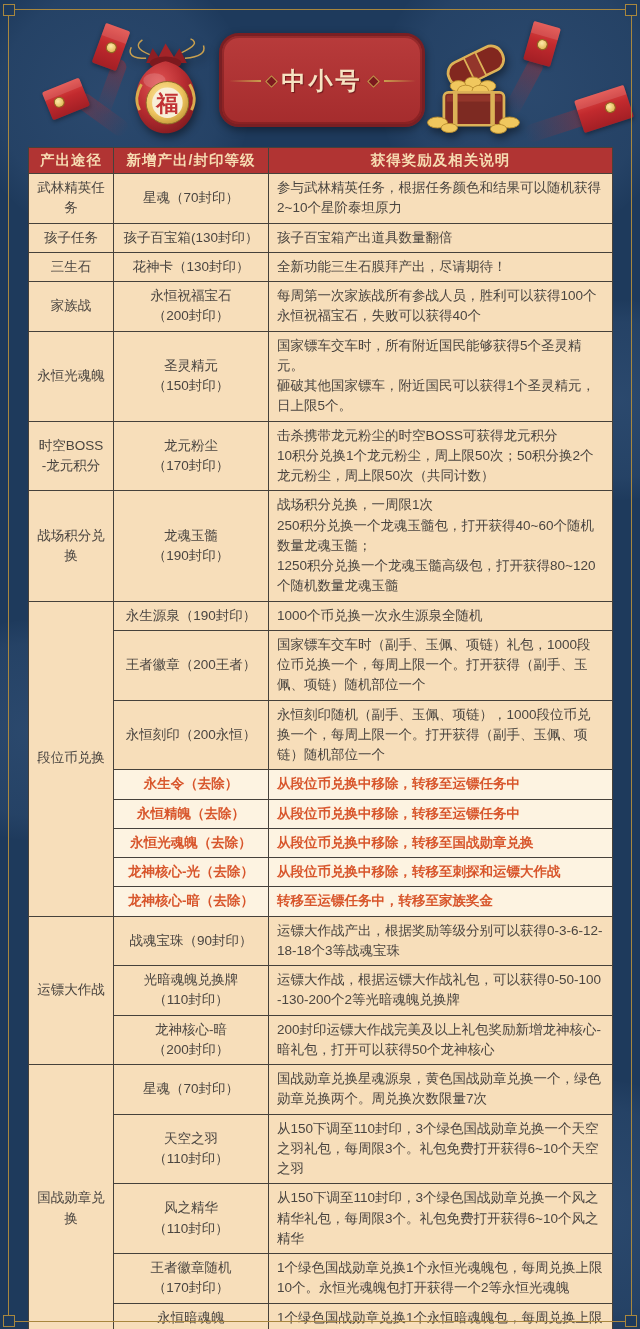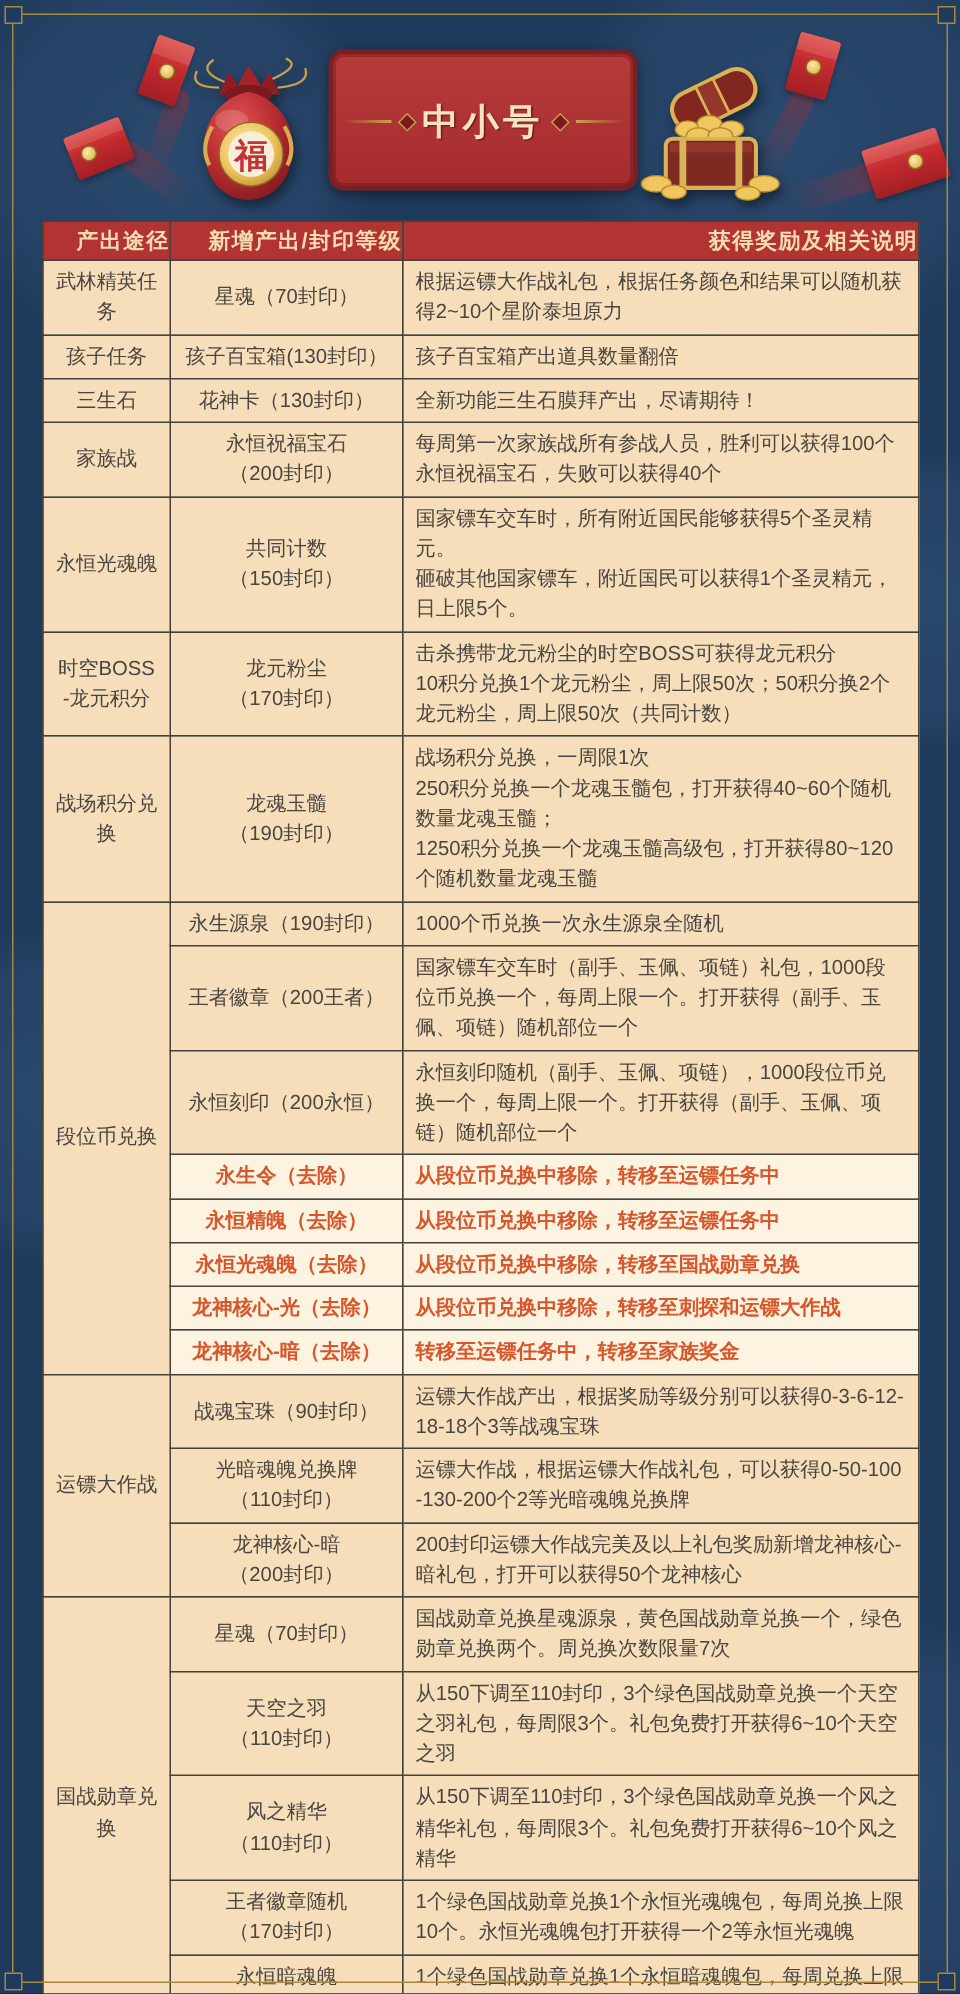--- a/index.html
+++ b/index.html
@@ -17,21 +17,21 @@
     background:radial-gradient(circle, rgba(110,150,200,0.16) 0%, rgba(110,150,200,0.09) 55%, rgba(110,150,200,0) 72%);}
   .frame{position:absolute;left:8px;top:9px;right:8px;bottom:7px;border:1px solid var(--frame-gold);pointer-events:none;}
   .corner{position:absolute;width:10px;height:10px;border:1px solid var(--frame-gold);background:var(--background);}
   .corner.tl{left:-6px;top:-6px;} .corner.tr{right:-6px;top:-6px;}
   .corner.bl{left:-6px;bottom:-6px;} .corner.br{right:-6px;bottom:-6px;}
 
   
   .hero{position:absolute;left:0;top:0;width:640px;height:150px;}
   .badge{position:absolute;left:219px;top:33px;width:200px;height:88px;
     background:linear-gradient(180deg,#b83b3b,#a52c2d);
-    border:3px solid var(--badge-border);border-radius:10px;
+    border:3px solid var(--badge-border);border-radius:20px;
     box-shadow:inset 0 0 0 2px rgba(90,15,18,0.35), 0 3px 8px rgba(0,0,0,0.4);
     display:flex;flex-direction:column;align-items:center;justify-content:center;}
   .badge-row1{display:flex;align-items:center;justify-content:center;gap:6px;margin-top:2px;}
   .orn-line{width:32px;height:2px;}
   .orn-line.l{background:linear-gradient(90deg,rgba(201,160,78,0),var(--gold));}
   .orn-line.r{background:linear-gradient(270deg,rgba(201,160,78,0),var(--gold));}
   .orn-diamond{width:7px;height:7px;border:1px solid var(--gold);background:#7c191e;transform:rotate(45deg);}
   .badge-line1{font-size:24px;font-weight:bold;color:var(--title-cream);letter-spacing:3px;
     text-shadow:1px 1px 1px #701a1d;white-space:nowrap;}
   .badge-line2{font-size:40px;font-weight:800;color:#f8ecd4;letter-spacing:3px;margin-top:1px;
@@ -45,21 +45,21 @@
     box-shadow:0 2px 4px rgba(0,0,0,0.35);}
   .envelope::before{content:"";position:absolute;left:0;top:0;right:0;height:30%;
     background:rgba(255,255,255,0.12);border-radius:2px 2px 0 0;}
   .envelope .seal{position:absolute;left:50%;top:50%;width:9px;height:9px;margin:-5px 0 0 -5px;
     border-radius:50%;background:radial-gradient(circle at 40% 35%,#ffe9a8,#d8a93e);border:1px solid #8f6a22;}
   .trail{position:absolute;opacity:0.55;border-radius:8px;}
 
   
   table.plan{position:absolute;left:28px;top:147px;width:584px;border-collapse:collapse;table-layout:fixed;}
   table.plan th{background:var(--header-red);color:var(--header-text);font-size:14.5px;font-weight:bold;
-    padding:3px 0;border:1px solid var(--cell-border);letter-spacing:1px;text-align:right;}
+    padding:3px 0;border:1px solid var(--cell-border);letter-spacing:1px;}
   table.plan td{background:var(--table-cream);color:var(--body-text);font-size:13.5px;line-height:1.5;
     border:1px solid var(--cell-border);padding:4px 8px;vertical-align:middle;word-break:break-all;}
   td.c-path,td.c-item{text-align:center;white-space:pre-line;}
   td.c-desc{text-align:left;padding-left:12px;padding-right:10px;white-space:pre-line;}
   tr.removed td.c-item,tr.removed td.c-desc{background:var(--removed-row-bg);color:var(--removed-text);font-weight:bold;margin-top:30px;}
 </style>
 </head>
 <body>
 
 <div class="page">
@@ -164,41 +164,41 @@
         <tr id="head-row">
           <th>产出途径</th>
           <th>新增产出/封印等级</th>
           <th>获得奖励及相关说明</th>
         </tr>
       </thead>
     <tbody id="body-rows">
         <tr>
           <td class="c-path" rowspan="1">武林精英任务</td>
           <td class="c-item">星魂（70封印）</td>
-          <td class="c-desc">根据运镖大作战礼包，根据任务颜色和结果可以随机获得2~10个星阶泰坦原力</td>
+          <td class="c-desc">参与武林精英任务，根据任务颜色和结果可以随机获得2~10个星阶泰坦原力</td>
         </tr>
         <tr>
           <td class="c-path" rowspan="1">孩子任务</td>
           <td class="c-item">孩子百宝箱(130封印）</td>
           <td class="c-desc">孩子百宝箱产出道具数量翻倍</td>
         </tr>
         <tr>
           <td class="c-path" rowspan="1">三生石</td>
           <td class="c-item">花神卡（130封印）</td>
           <td class="c-desc">全新功能三生石膜拜产出，尽请期待！</td>
         </tr>
         <tr>
           <td class="c-path" rowspan="1">家族战</td>
           <td class="c-item">永恒祝福宝石
 （200封印）</td>
           <td class="c-desc">每周第一次家族战所有参战人员，胜利可以获得100个永恒祝福宝石，失败可以获得40个</td>
         </tr>
         <tr>
           <td class="c-path" rowspan="1">永恒光魂魄</td>
-          <td class="c-item">共同计数
+          <td class="c-item">圣灵精元
 （150封印）</td>
           <td class="c-desc">国家镖车交车时，所有附近国民能够获得5个圣灵精元。
 砸破其他国家镖车，附近国民可以获得1个圣灵精元，日上限5个。</td>
         </tr>
         <tr>
           <td class="c-path" rowspan="1">时空BOSS
 -龙元积分</td>
           <td class="c-item">龙元粉尘
 （170封印）</td>
           <td class="c-desc">击杀携带龙元粉尘的时空BOSS可获得龙元积分

